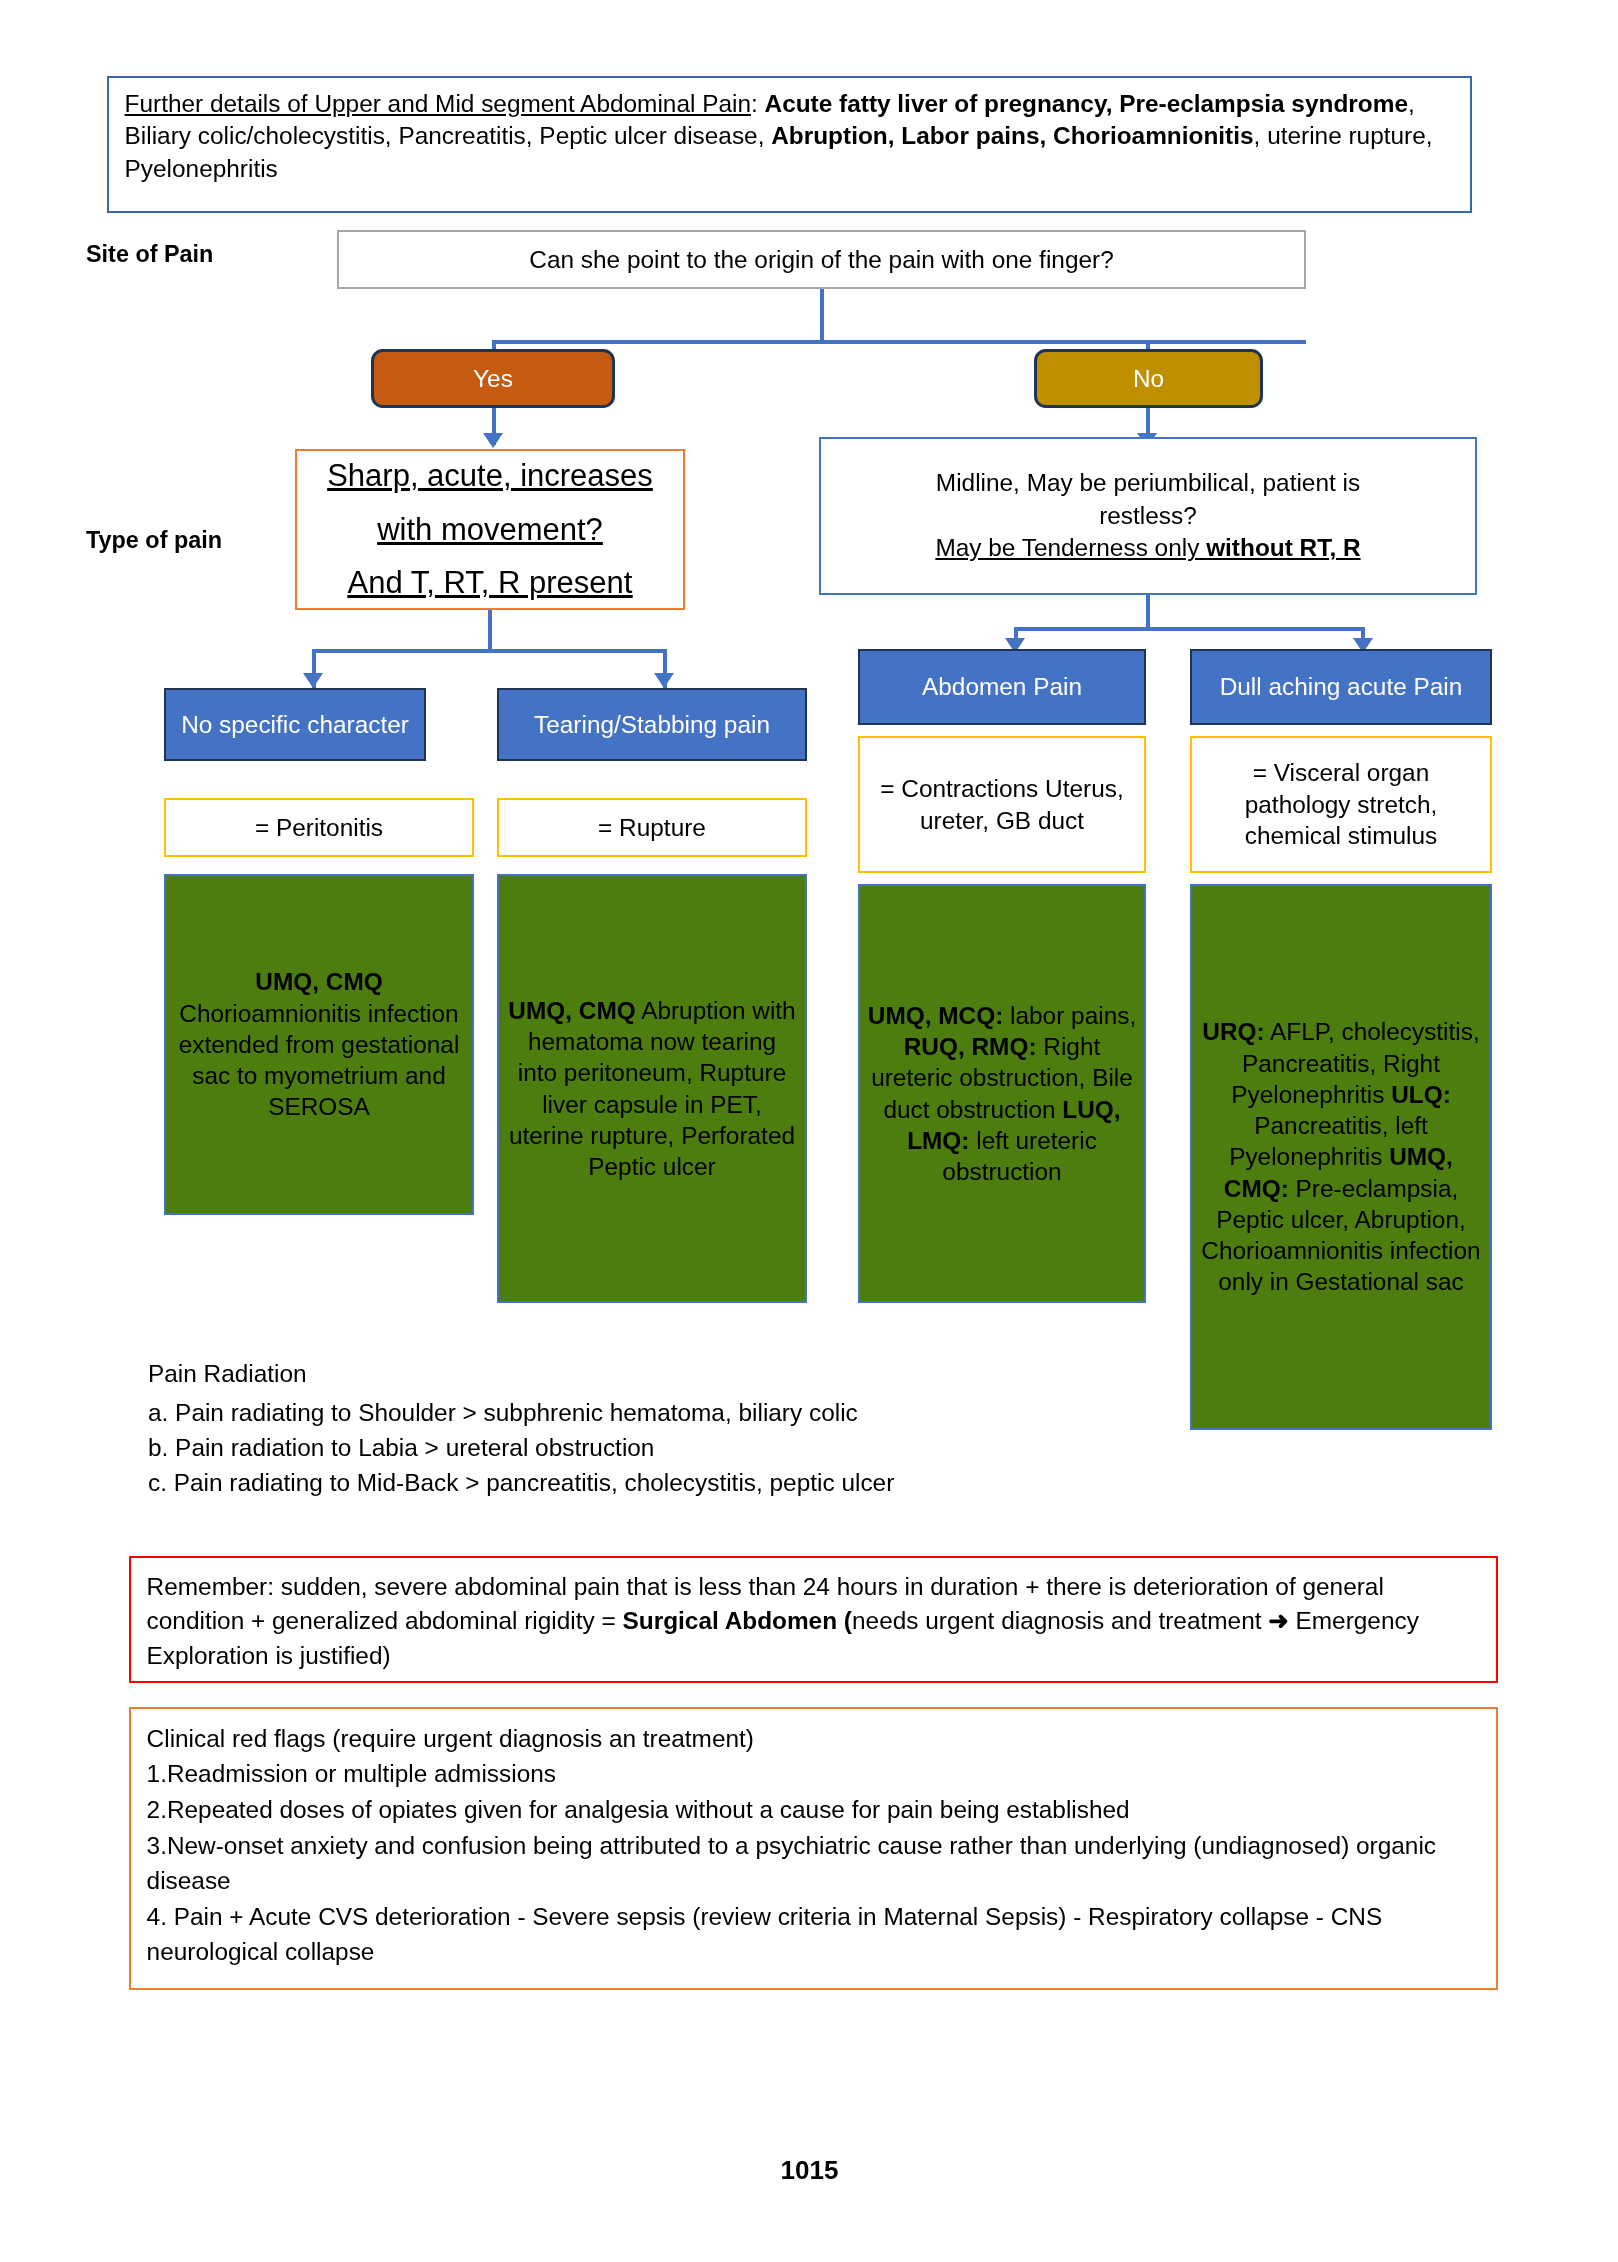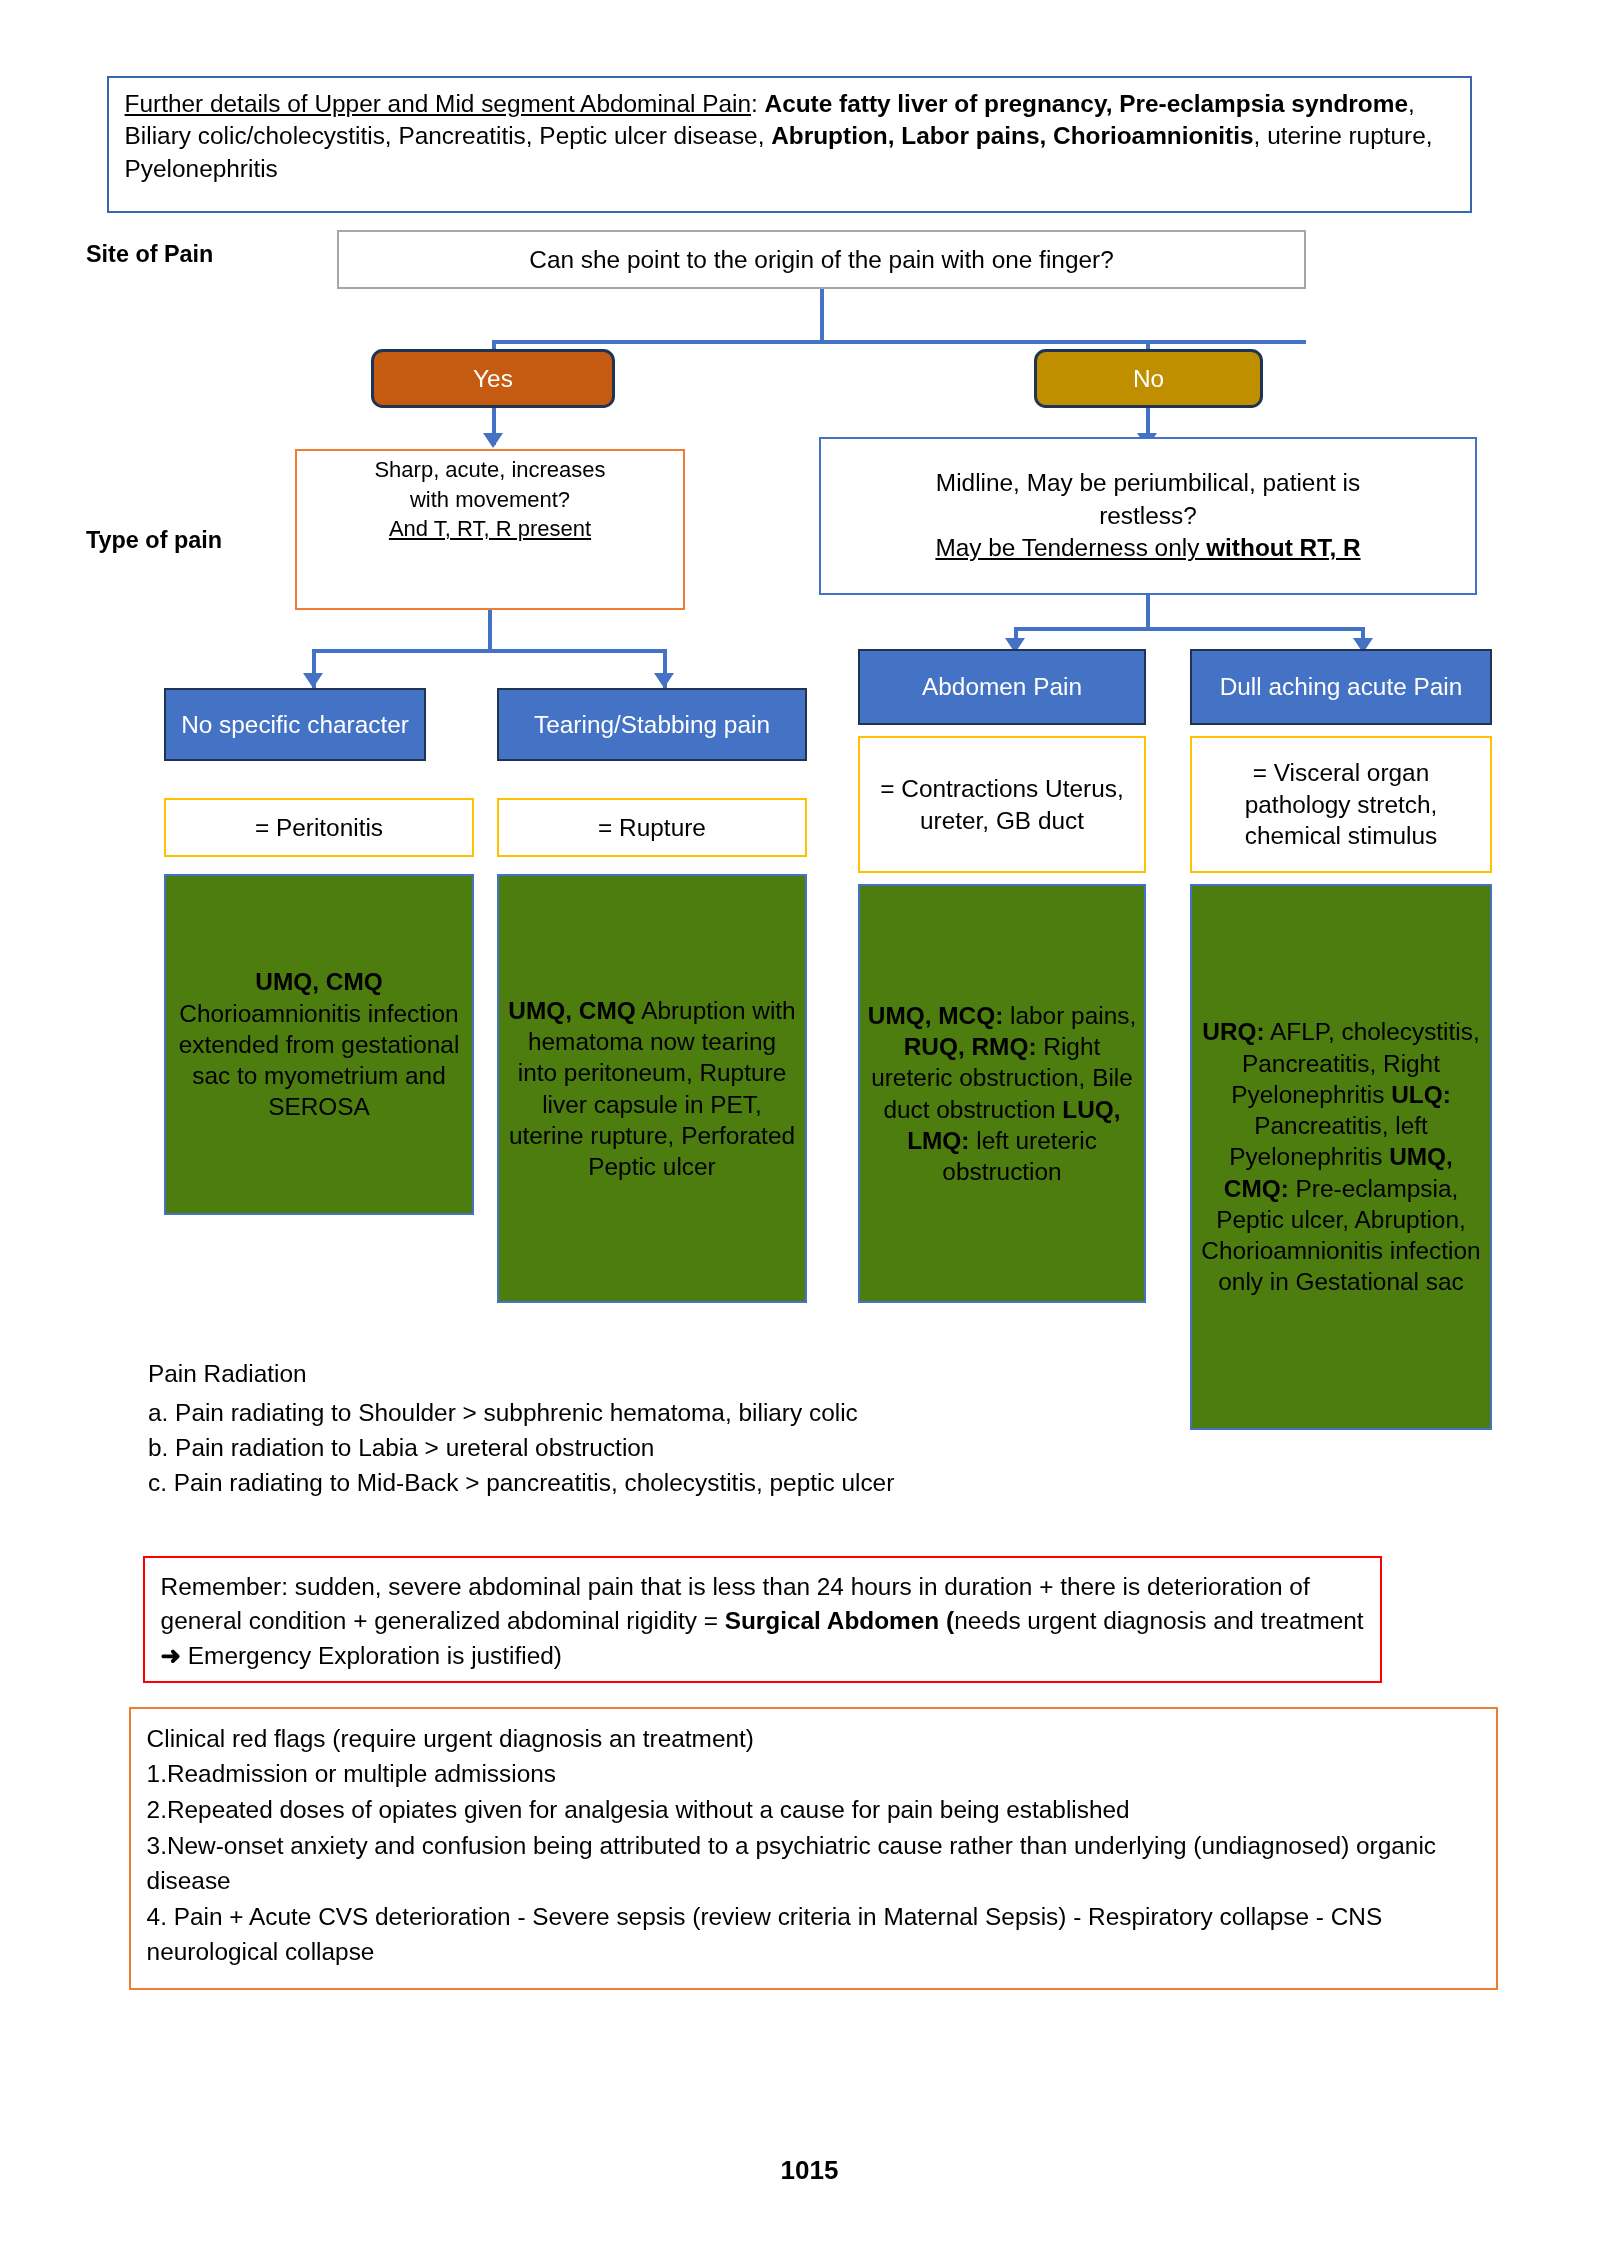--- a/index.html
+++ b/index.html
@@ -58,25 +58,26 @@
   }
   .pill.yes { background: #c55a11; }
   .pill.no  { background: #bf8f00; }
 
   .orange-box {
     border: 2.9px solid #ed7d31;
     background: #ffffff;
     display: flex;
     flex-direction: column;
     align-items: center;
-    justify-content: flex-start;
-    text-align: center;
-    font-size: 22px;
+    justify-content: space-between;
+    text-align: center;
+    font-size: 31px;
     line-height: 1.35;
     padding: 3.9px 7.8px;
+    text-decoration: underline;
   }
   .blue-outline-box {
     border: 2.9px solid #4472c4;
     background: #ffffff;
     display: flex;
     flex-direction: column;
     align-items: center;
     justify-content: center;
     text-align: center;
     font-size: 24.4px;
@@ -284,21 +285,21 @@
       <span><b>ULQ:</b><span> Pancreatitis, left Pyelonephritis</span></span>
       <span><b>UMQ, CMQ:</b><span> Pre-eclampsia, Peptic ulcer, Abruption, Chorioamnionitis infection only in Gestational sac</span></span>
     </div>
   </div>
 
   <div class="abs plain-text" style="left:148px; top:1395px; width:995px;">a. Pain radiating to Shoulder &gt; subphrenic hematoma, biliary colic
 b. Pain radiation to Labia &gt; ureteral obstruction
 c. Pain radiating to Mid-Back &gt; pancreatitis, cholecystitis, peptic ulcer</div>
   <div class="abs plain-text" style="left:148px; top:1356px; width:878px;">Pain Radiation</div>
 
-  <div class="abs red-box" style="left:143px; top:1556px; width:1239px; height:127px;">
+  <div class="abs red-box" style="left:129px; top:1556px; width:1369px; height:127px;">
     <span>Remember: sudden, severe abdominal pain that is less than 24 hours in duration + there is deterioration of general condition + generalized abdominal rigidity = </span><b>Surgical Abdomen (</b><span>needs urgent diagnosis and treatment </span><b>➜</b><span> Emergency Exploration is justified)</span>
   </div>
 
   <div class="abs orange-note-box" style="left:129px; top:1707px; width:1369px; height:283px;">Clinical red flags (require urgent diagnosis an treatment)
 1.Readmission or multiple admissions
 2.Repeated doses of opiates given for analgesia without a cause for pain being established
 3.New-onset anxiety and confusion being attributed to a psychiatric cause rather than underlying (undiagnosed) organic disease
 4. Pain + Acute CVS deterioration - Severe sepsis (review criteria in Maternal Sepsis) - Respiratory collapse - CNS neurological collapse</div>
 
   <div class="page-number" style="top:2155px; left:0;">1015</div>

